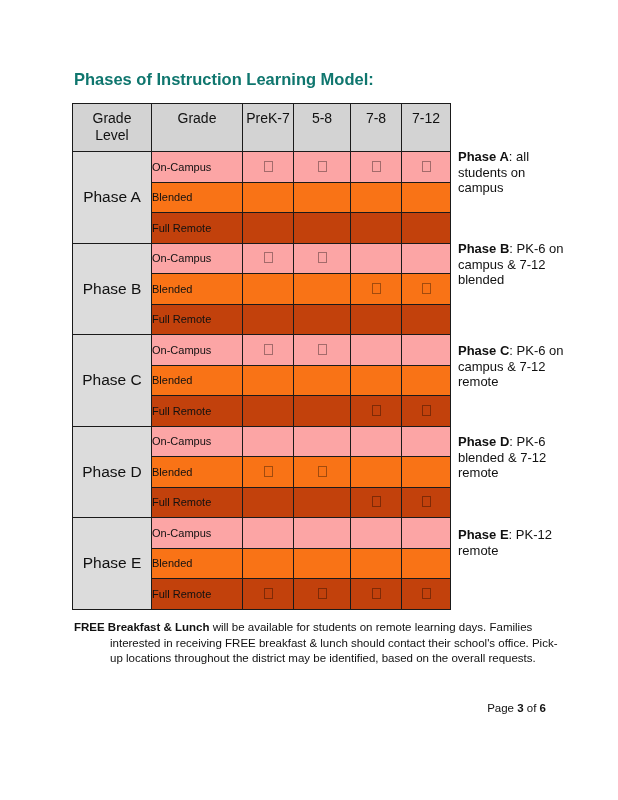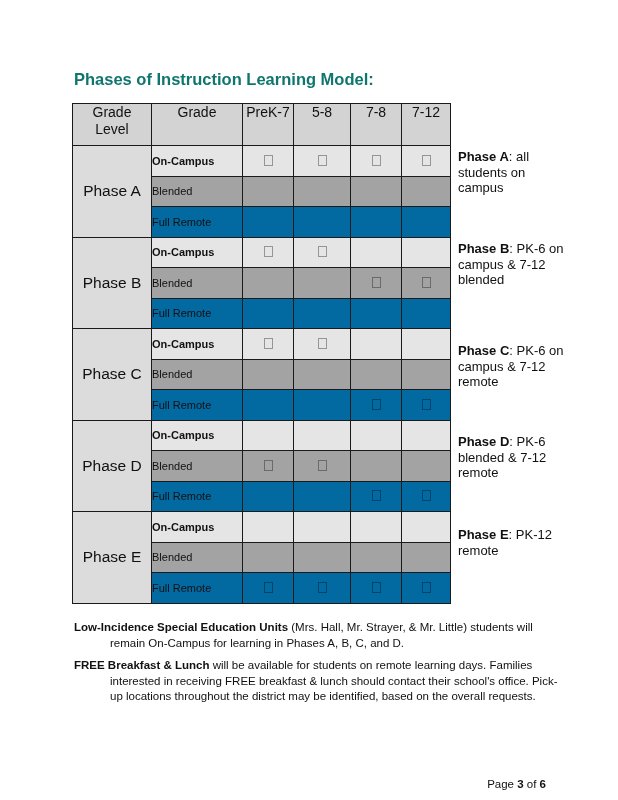--- a/index.html
+++ b/index.html
@@ -1,33 +1,33 @@
 <!DOCTYPE html>
 <html><head>
 <meta charset="utf-8">
 <style>
   html,body{margin:0;padding:0;background:#fff;}
   body{width:618px;height:800px;position:relative;font-family:"Liberation Sans",sans-serif;color:#111;overflow:hidden;}
   .title{position:absolute;left:74px;top:70px;font-size:16.5px;font-weight:bold;color:#0f766e;}
   table.grid{position:absolute;left:72px;top:103px;border-collapse:collapse;table-layout:fixed;}
   table.grid td, table.grid th{border:1.5px solid #1a1a1a;padding:0;}
-  table.grid th{background:#d3d3d3;font-weight:normal;font-size:14px;height:41px;text-align:center;vertical-align:top;padding-top:0;line-height:17px;}
+  table.grid th{background:#d3d3d3;font-weight:normal;font-size:14px;height:41px;text-align:center;vertical-align:top;padding-top:6px;line-height:17px;}
   td.phase{background:#dcdcdc;font-size:15.5px;text-align:center;vertical-align:middle;}
   td.model{font-size:11px;padding-left:5px;height:29.5px;}
   td.cell{text-align:center;vertical-align:middle;}
-  .g{background:#e5e5e5;font-weight:bold;}
-  .y{background:#a3a3a3;}
-  .r{background:#0369a1;}
+  .g{background:#fca5a5;}
+  .y{background:#f97316;}
+  .r{background:#c2410c;}
   .chk{display:inline-block;width:7px;height:9px;border:1px solid rgba(0,0,0,0.35);}
   .chk.hidden{visibility:hidden;}
   .desc{position:absolute;left:458px;font-size:13px;line-height:15.5px;width:110px;}
   .desc b{font-weight:bold;}
   .notes{position:absolute;left:74px;top:620px;width:490px;font-size:11.5px;line-height:15.5px;}
   .notes p{margin:0 0 7px 0;padding-left:36px;text-indent:-36px;}
-  .page{position:absolute;right:72px;top:778px;font-size:11.5px;}
+  .page{position:absolute;right:72px;top:702px;font-size:11.5px;}
 </style>
 </head>
 <body>
 
 <div class="title">Phases of Instruction Learning Model:</div>
 
 <table class="grid">
   <colgroup>
     <col style="width:79px">
       <col style="width:91px">
@@ -162,19 +162,18 @@
 
 <div id="descs">
     <div class="desc" style="top: 149px;"><b>Phase A</b><span>:  all students on campus</span></div>
     <div class="desc" style="top: 241px;"><b>Phase B</b><span>:  PK-6 on campus &amp; 7-12 blended</span></div>
     <div class="desc" style="top: 343px;"><b>Phase C</b><span>:  PK-6 on campus &amp; 7-12 remote</span></div>
     <div class="desc" style="top: 434px;"><b>Phase D</b><span>:  PK-6 blended &amp; 7-12 remote</span></div>
     <div class="desc" style="top: 527px;"><b>Phase E</b><span>: PK-12 remote</span></div>
   </div>
 
 <div class="notes" id="notes">
-    <p><b>Low-Incidence Special Education Units</b><span> (Mrs. Hall, Mr. Strayer, &amp; Mr. Little) students will remain On-Campus for learning in Phases A, B, C, and D.</span></p>
     <p><b>FREE Breakfast &amp; Lunch</b><span> will be available for students on remote learning days.  Families interested in receiving FREE breakfast &amp; lunch should contact their school's office.  Pick-up locations throughout the district may be identified, based on the overall requests.</span></p>
   </div>
 
 <div class="page">
   <span>Page </span><b>3</b><span> of </span><b>6</b>
 </div>
 
 </body></html>

